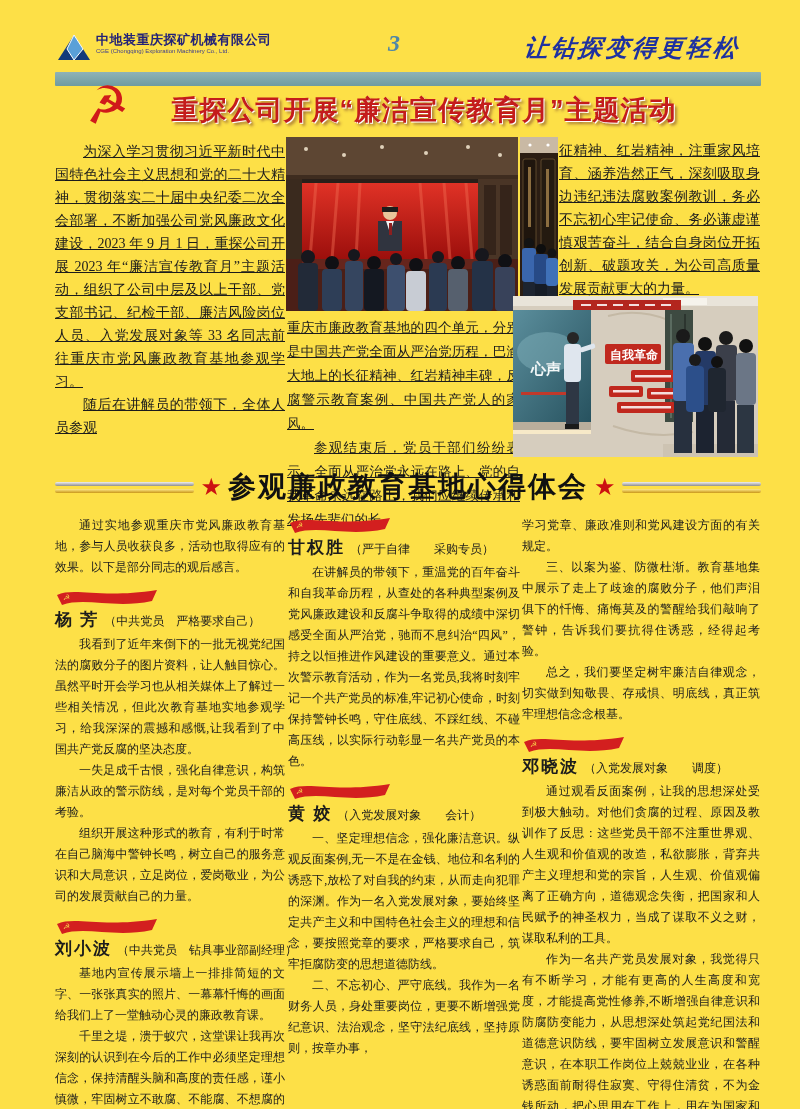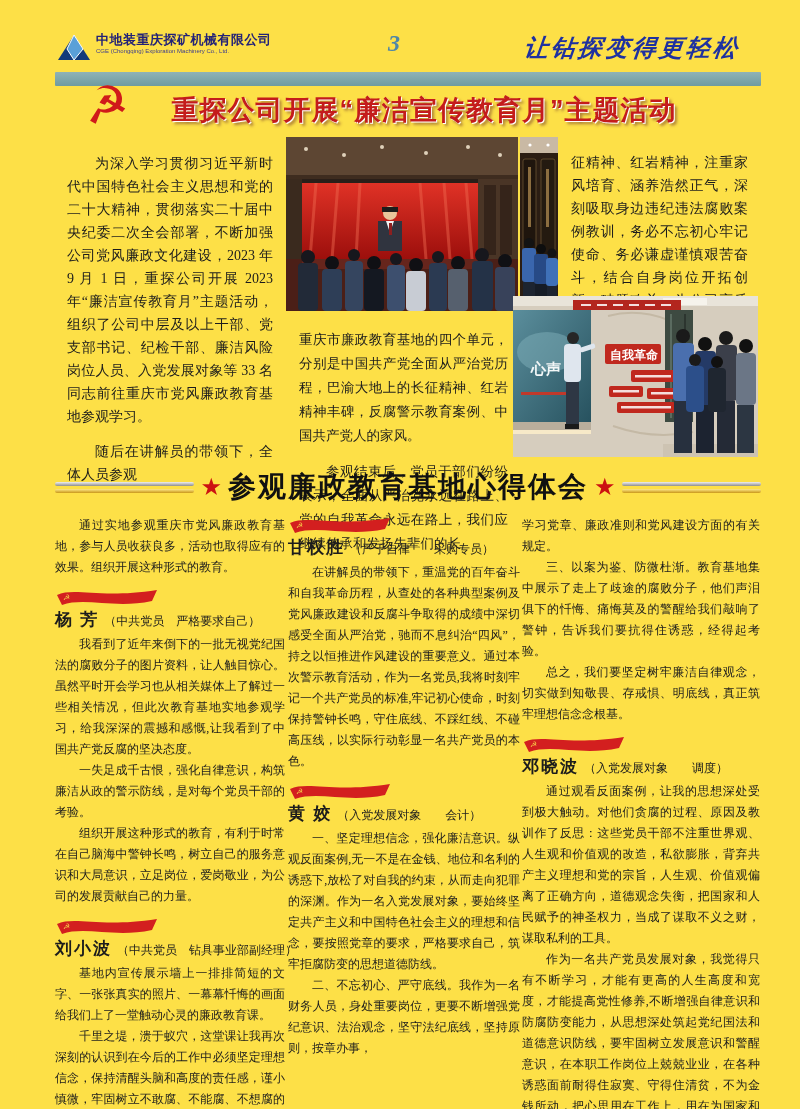--- a/index.html
+++ b/index.html
@@ -16,21 +16,21 @@
   .hdr-bar{position:absolute;left:55px;top:72px;width:706px;height:14px;
            background:linear-gradient(#8fb3b6,#6f9ba0);border-radius:1px;}
   
   .a1-emblem{position:absolute;left:84px;top:80px;font-size:50px;color:#d01a1a;
              font-family:"DejaVu Sans",sans-serif;transform:rotate(-8deg);line-height:1;}
   .a1-title{position:absolute;left:124px;top:92px;width:600px;text-align:center;
             font-size:27px;font-weight:900;color:#c41c1c;letter-spacing:1px;
             font-family:"Liberation Sans","DejaVu Sans",sans-serif;
             text-shadow:1px 1px 0 #ffffff,3px 3px 3px rgba(100,40,40,.55);}
   .coltext{position:absolute;text-align:justify;}
-  .coltext p{margin:12px;}
+  .coltext p{margin:0;text-decoration:underline;}
   .coltext .ind{text-indent:2em;}
   .a1-left{left:55px;top:140px;width:230px;font-size:14px;line-height:23px;}
   .a1-right{left:559px;top:139px;width:201px;font-size:14px;line-height:23px;}
   .a1-mid{left:287px;top:316px;width:233px;font-size:13.5px;line-height:24px;}
   .byline{text-align:right;padding-right:10px;font-size:13px;margin-top:4px;}
   .ph{position:absolute;display:block;}
   
   .s2-head{position:absolute;left:55px;top:468px;width:706px;display:flex;align-items:center;gap:6px;}
   .s2-lines{flex:1;display:flex;flex-direction:column;gap:3px;}
   .s2-lines .l1{height:4px;border-radius:2px;background:linear-gradient(#f0f0f0,#8e8e8e);}
@@ -286,21 +286,21 @@
     <span class="s2-star">★</span>
     <span class="s2-title">参观廉政教育基地心得体会</span>
     <span class="s2-star">★</span>
     <div class="s2-lines">
         <div class="l1"></div>
         <div class="l2"></div>
       </div>
   </div>
 
   <div class="memocol colA">
-    <p class="ind">通过实地参观重庆市党风廉政教育基地，参与人员收获良多，活动也取得应有的效果。组织开展这种形式的教育。</p>
+    <p class="ind">通过实地参观重庆市党风廉政教育基地，参与人员收获良多，活动也取得应有的效果。以下是部分同志的观后感言。</p>
     <svg class="flag" width="105" height="20" viewBox="0 0 105 20">
       <path d="M2,8 C20,0 45,12 102,3 L97,14 C60,22 30,10 7,18 Z" fill="#d31f1f"></path>
       <text x="8" y="13" font-size="8" fill="#f7c948">☭</text>
     </svg>
     <div class="person">
       <span class="nm">杨 芳</span>
       <span class="mt">（中共党员　严格要求自己）</span>
     </div>
     <p class="ind">我看到了近年来倒下的一批无视党纪国法的腐败分子的图片资料，让人触目惊心。虽然平时开会学习也从相关媒体上了解过一些相关情况，但此次教育基地实地参观学习，给我深深的震撼和感慨,让我看到了中国共产党反腐的坚决态度。</p>
     <p class="ind">一失足成千古恨，强化自律意识，构筑廉洁从政的警示防线，是对每个党员干部的考验。</p>

